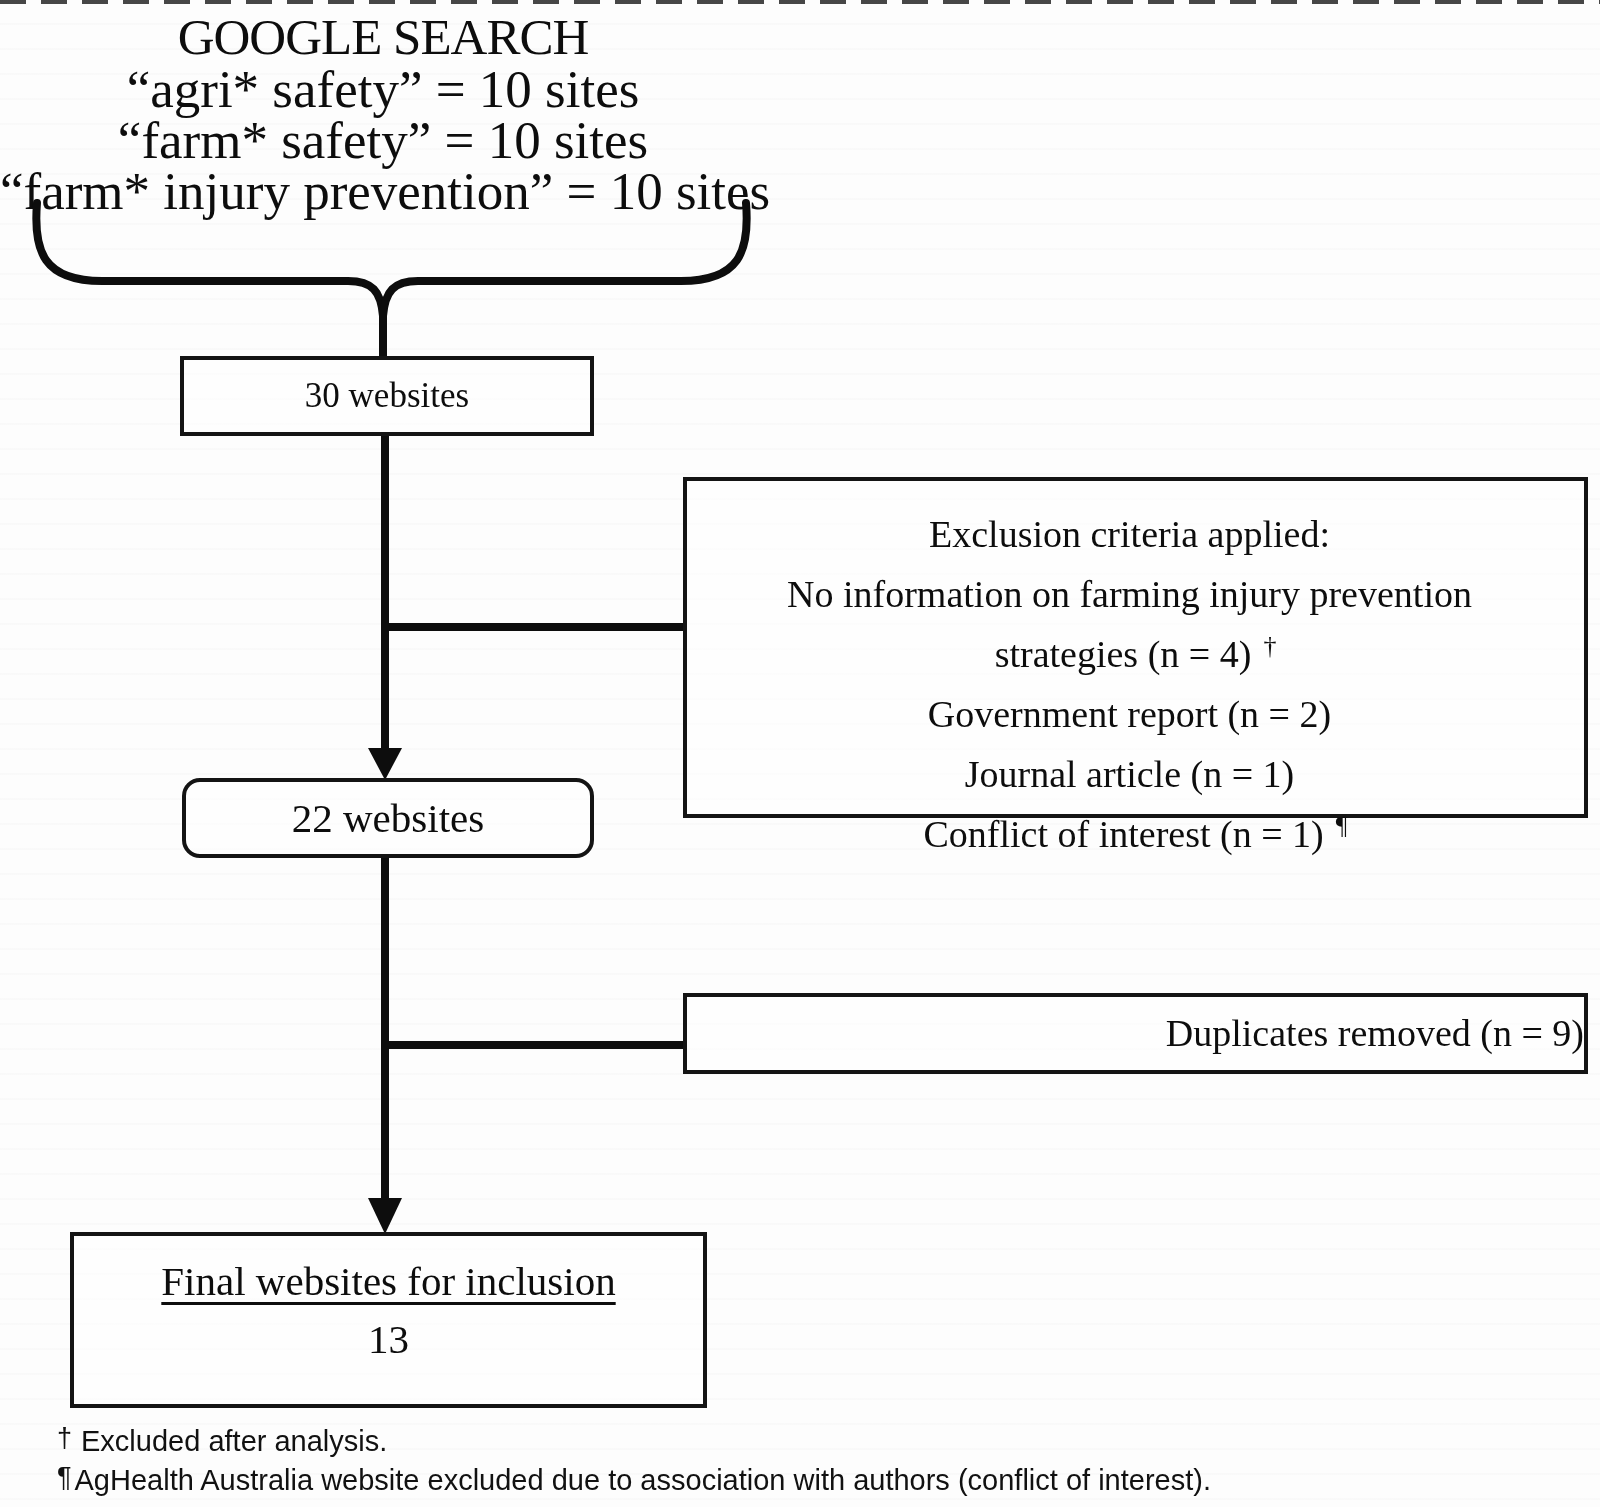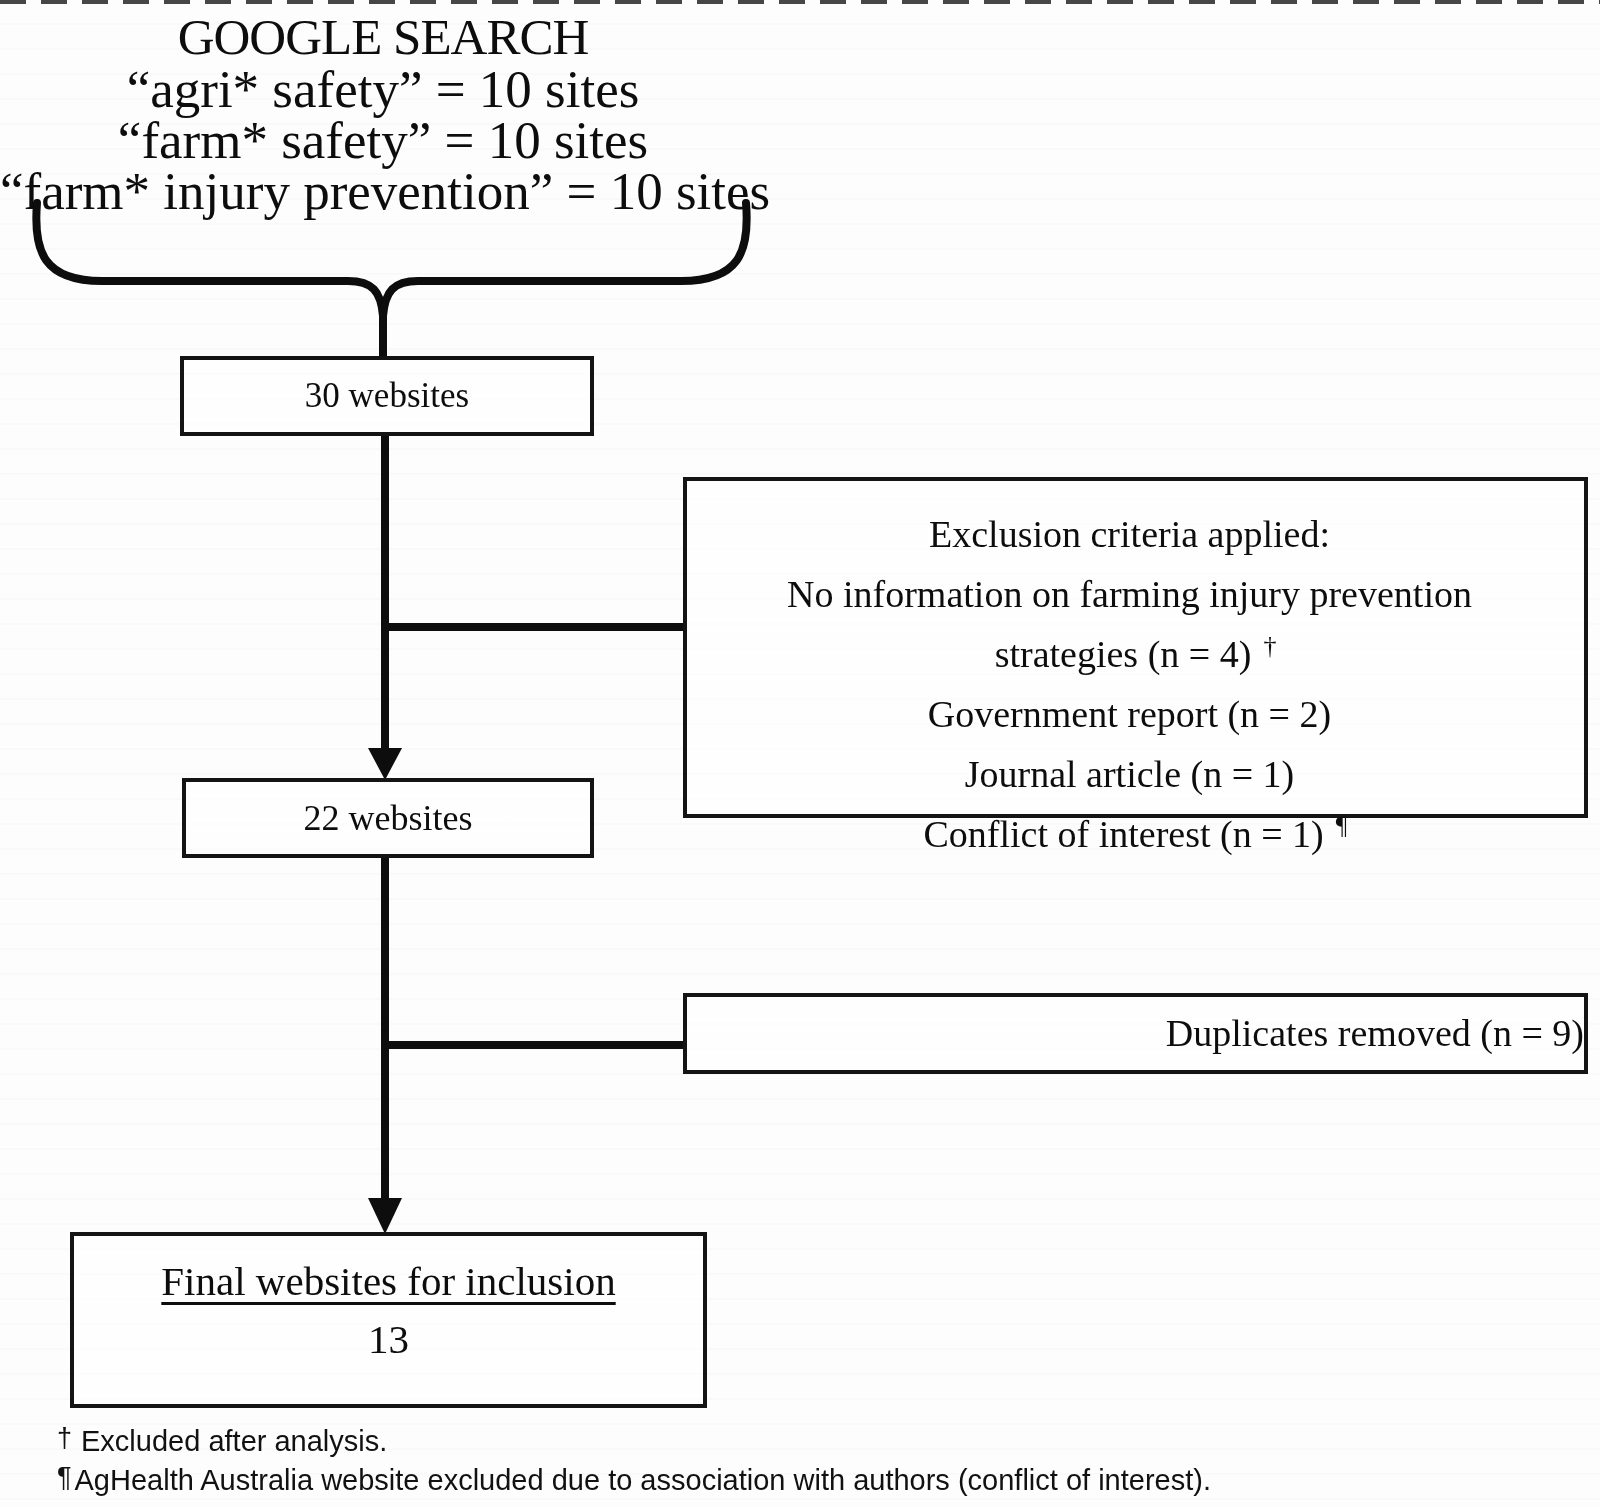--- a/index.html
+++ b/index.html
@@ -40,21 +40,21 @@
   .connectors path{fill:none;stroke:#0d0d0d;}
   .connectors polygon{fill:#0d0d0d;stroke:none;}
   
   .box{
     position:absolute;box-sizing:border-box;
     border:4px solid #141414;
     background:rgba(255,255,255,.55);
     text-align:center;
   }
   .box-30{left:180px;top:356px;width:414px;height:80px;font-size:35px;line-height:72px;}
-  .box-22{left:182px;top:778px;width:412px;height:80px;font-size:36px;line-height:72px;}
+  .box-22{left:182px;top:778px;width:412px;height:80px;font-size:41px;line-height:72px;border-radius:18px;}
   .box-excl{
     left:683px;top:458px;width:905px;height:341px;
     font-size:38px;line-height:51px;padding-top:19px;margin-top:19px;
   }
   .box-dup{left:683px;top:993px;width:905px;height:81px;font-size:38px;line-height:73px;text-align:right;}
   .box-final{left:70px;top:1232px;width:637px;height:176px;font-size:41px;padding-top:16px;}
   .final-title{
     line-height:58px;
     text-decoration:underline;
     text-decoration-thickness:3px;

